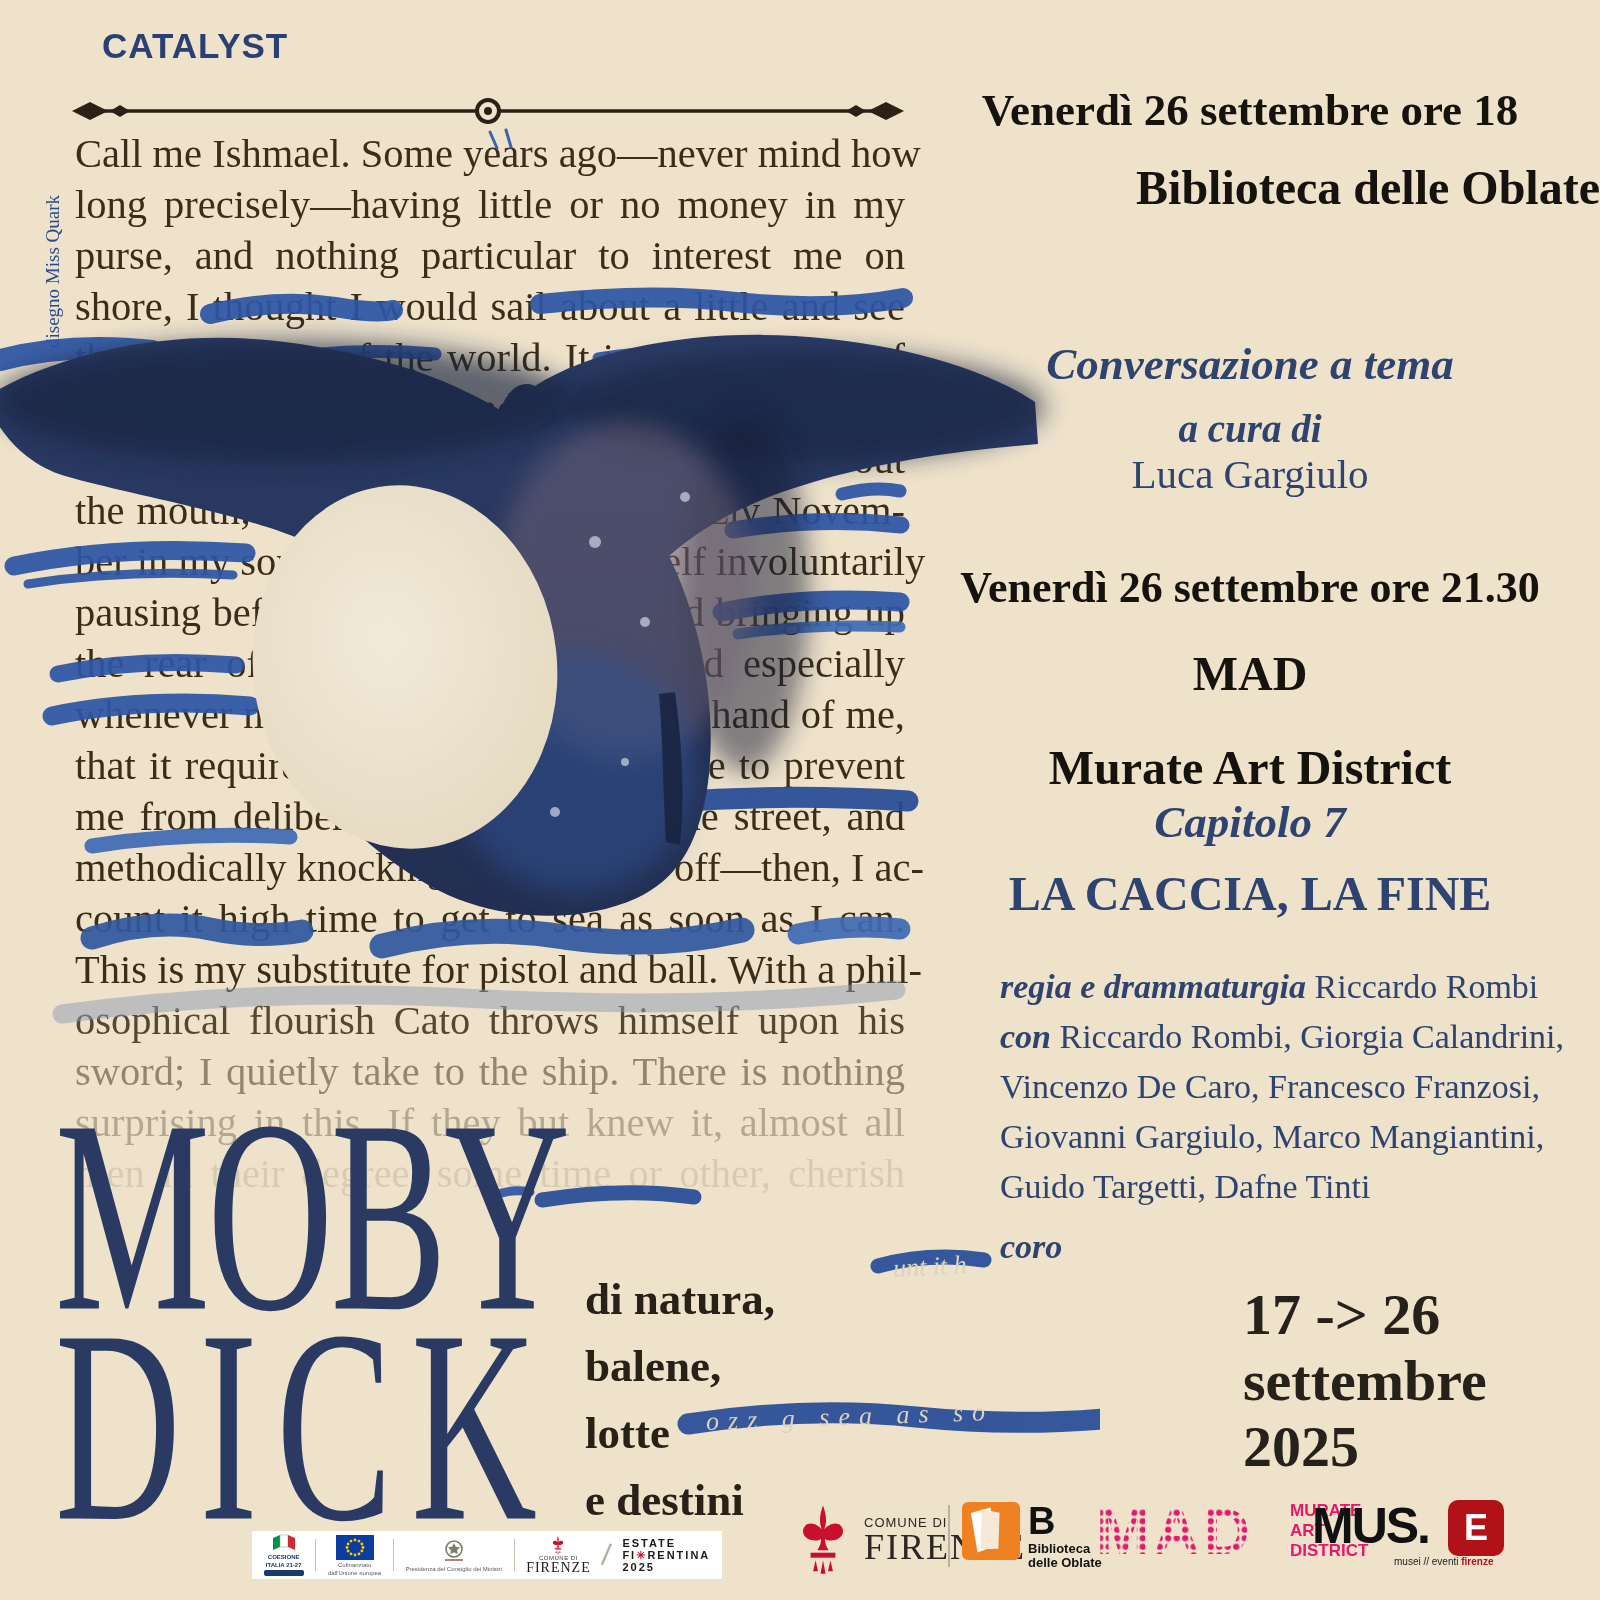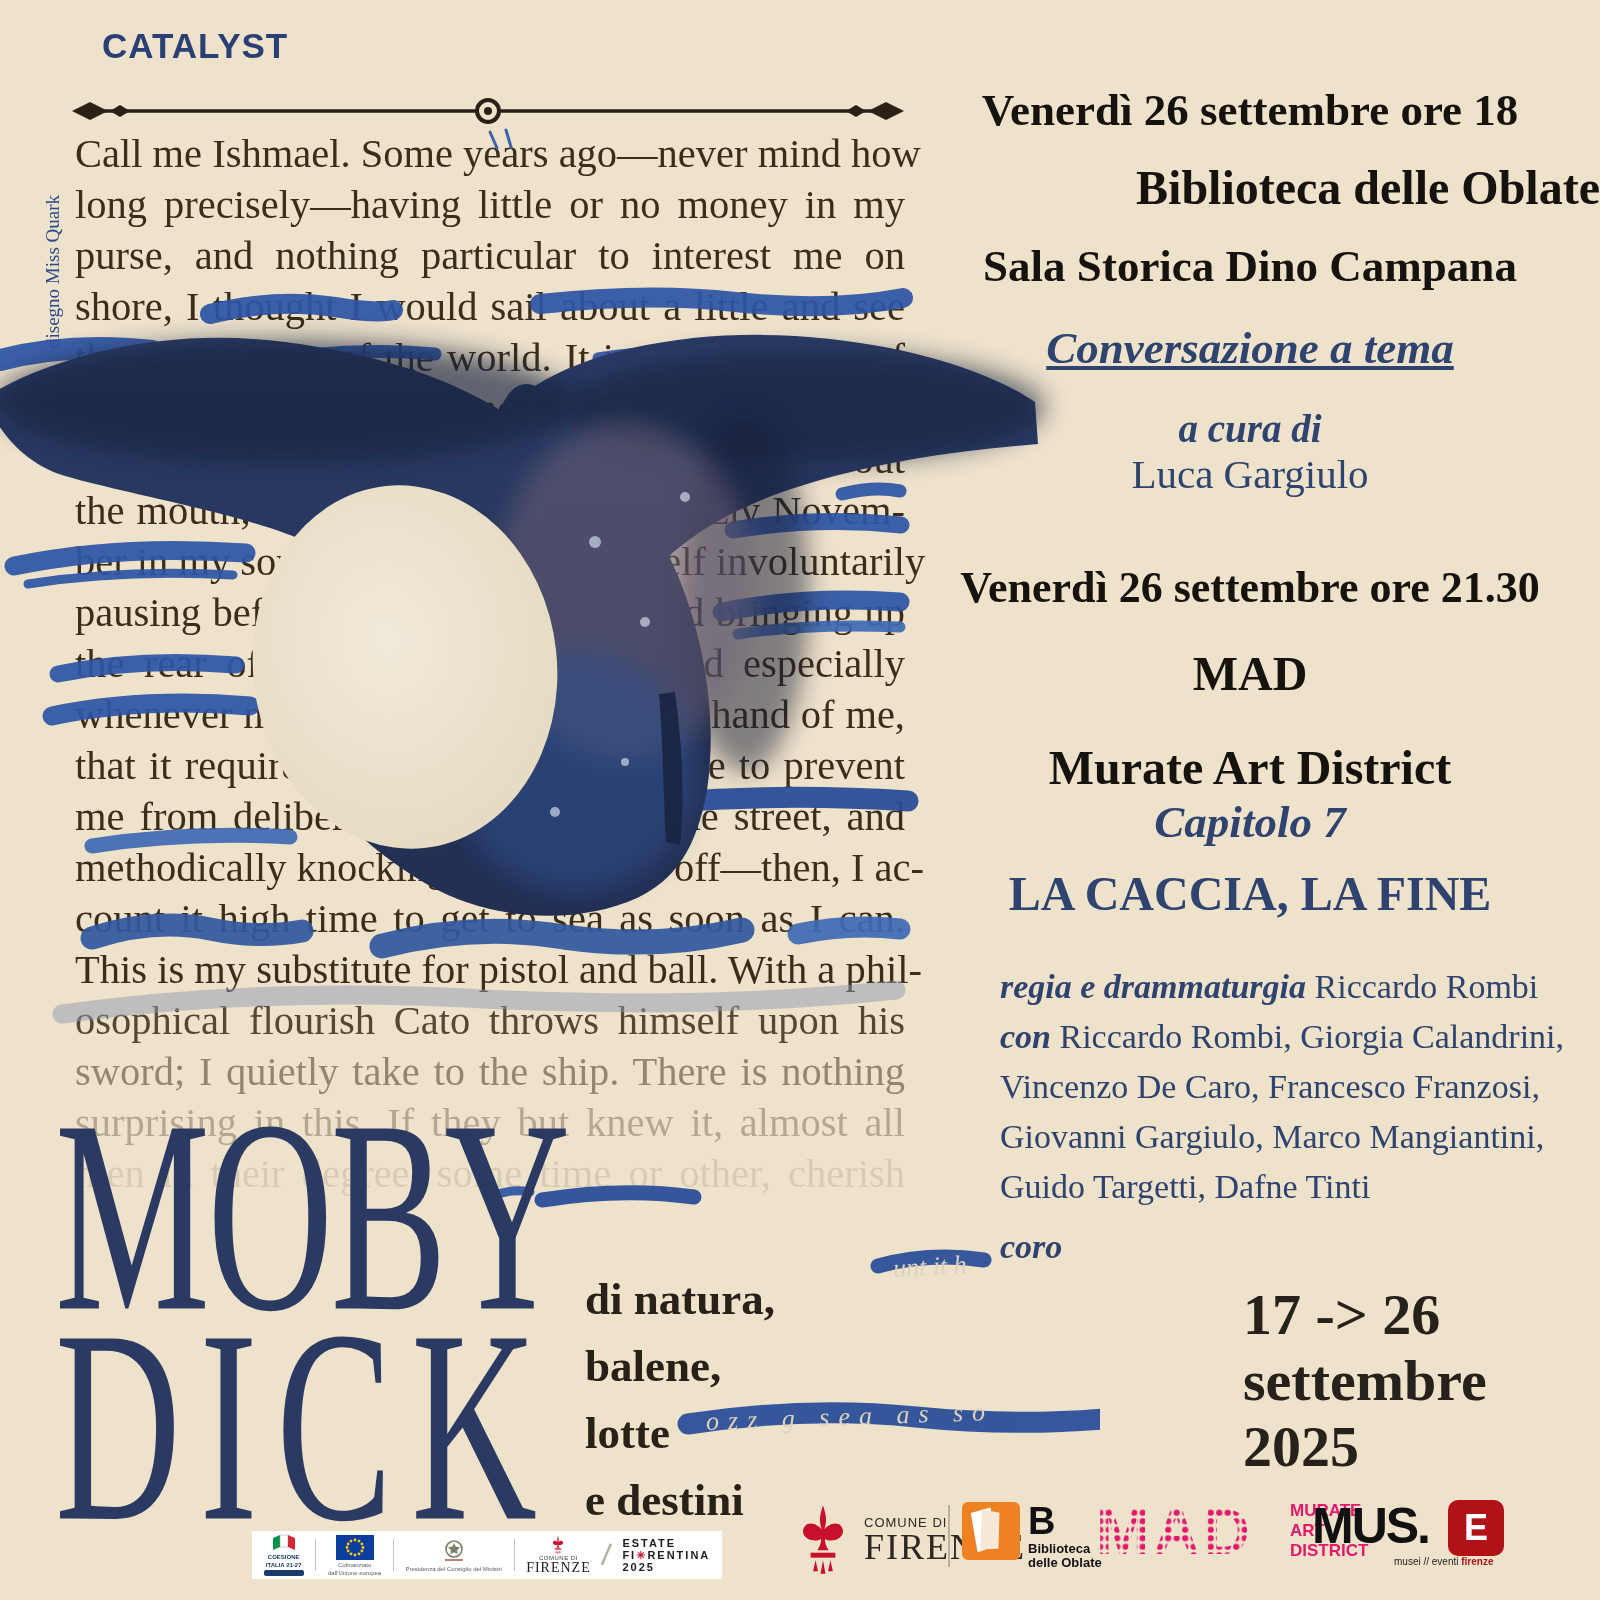--- a/index.html
+++ b/index.html
@@ -40,21 +40,21 @@
         color:#272118;}
 
   
   .rcol{left:900px;top:0;width:700px;height:1148px;z-index:7;text-align:center;color:#16130e;}
   .rcol>div{position:absolute;width:100%;white-space:nowrap;}
   .rc-navy{color:#2e436f;}
   .rc-it{font-style:italic;font-weight:700;}
   .rc-date1{top:84px;font-size:45px;font-weight:700;}
   .rc-venue1{top:160px;font-size:48px;font-weight:700;text-align:right;}
   .rc-room1{top:240px;font-size:45px;font-weight:700;}
-  .rc-conv{top:322px;font-size:45px;text-decoration:underline;}
+  .rc-conv{top:338px;font-size:45px;}
   .rc-acura{top:406px;font-size:39px;}
   .rc-curator{top:450px;font-size:41px;font-weight:400;}
   .rc-date2{top:562px;font-size:44px;font-weight:700;}
   .rc-mad{top:646px;font-size:48px;font-weight:700;}
   .rc-murate{top:740px;font-size:48px;font-weight:700;}
   .rc-cap7{top:796px;font-size:45px;}
   .rc-caccia{top:866px;font-size:48px;font-weight:700;}
 
   .credits{left:1000px;top:962px;width:590px;z-index:7;color:#2e436f;font-size:34px;
            line-height:50px;text-align:left;}
@@ -223,21 +223,20 @@
   <div class="abs subtitle">
     <div>di natura,</div>
     <div>balene,</div>
     <div>lotte</div>
     <div>e destini</div>
   </div>
 
   <div class="abs rcol">
     <div class="rc-date1">Venerdì 26 settembre ore 18</div>
     <div class="rc-venue1">Biblioteca delle Oblate</div>
-    <div class="rc-room1">Sala Storica Dino Campana</div>
     <div class="rc-conv rc-navy rc-it">Conversazione a tema</div>
     <div class="rc-acura rc-navy rc-it">a cura di</div>
     <div class="rc-curator rc-navy">Luca Gargiulo</div>
     <div class="rc-date2">Venerdì 26 settembre ore 21.30</div>
     <div class="rc-mad">MAD</div>
     <div class="rc-murate">Murate Art District</div>
     <div class="rc-cap7 rc-navy rc-it">Capitolo 7</div>
     <div class="rc-caccia rc-navy">LA CACCIA, LA FINE</div>
   </div>
 

